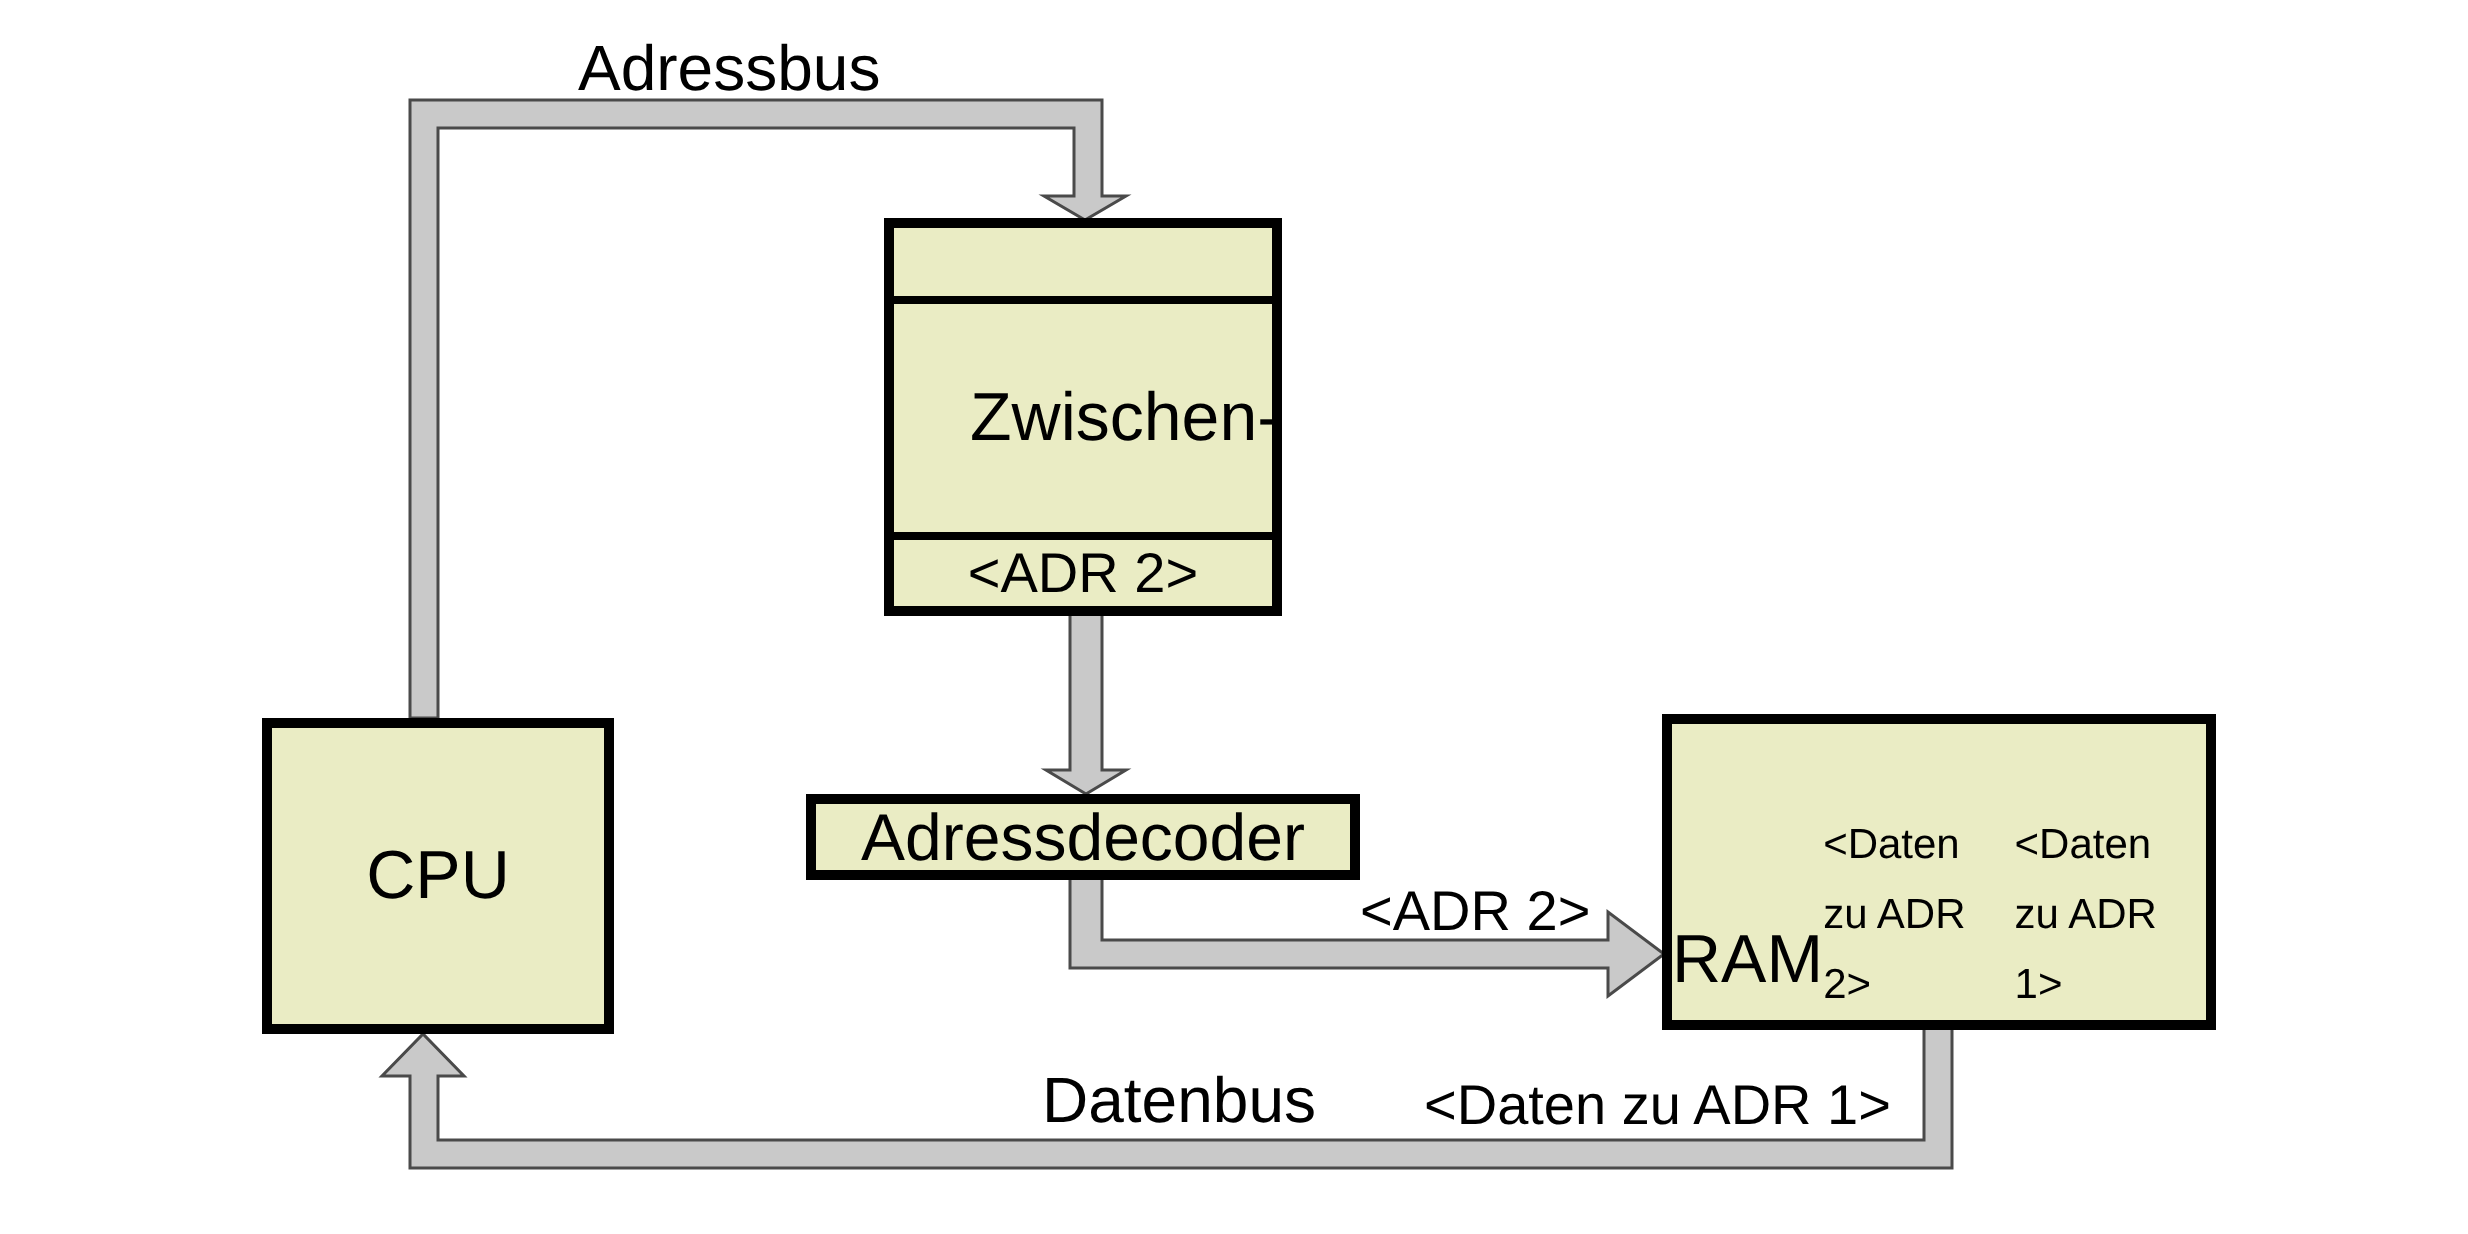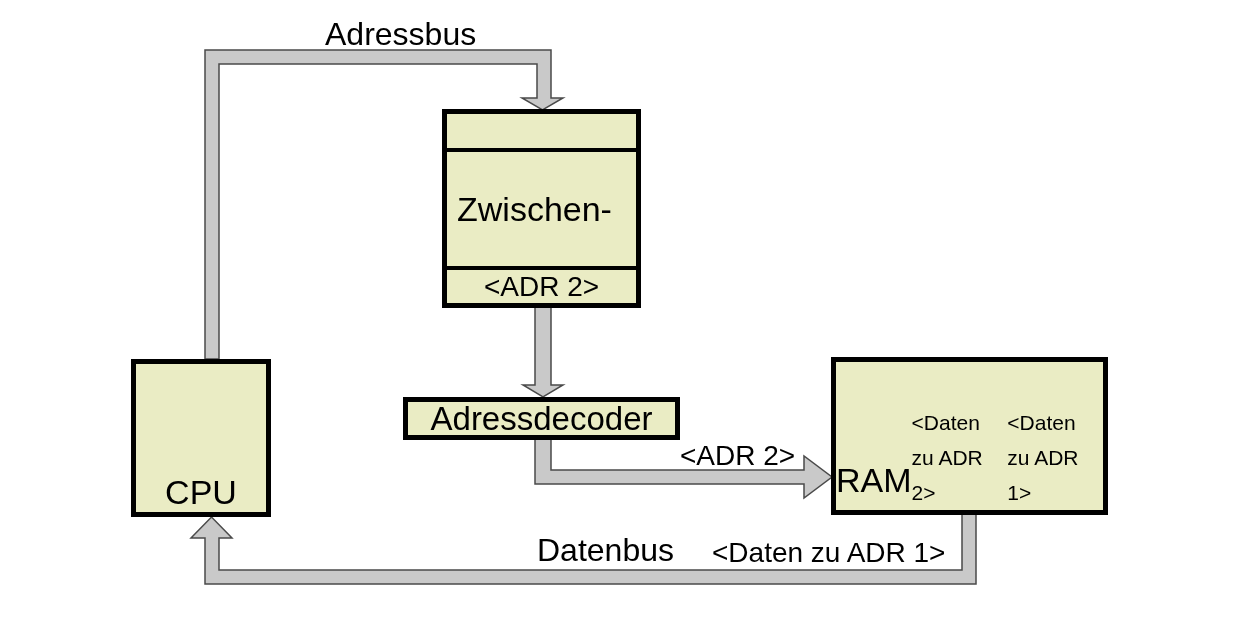--- a/index.html
+++ b/index.html
@@ -29,57 +29,57 @@
   }
   .node {
     position:absolute;
     z-index:2;
     background:var(--box_fill, #eaecc4);
     border:5px solid var(--box_border, #000);
     display:flex;
     align-items:center;
     justify-content:center;
   }
-  #cpu-box    { left:131px; top:359px; width:140px; height:158px; font-size:34px;align-items:flex-end; }
+  #cpu-box    { left:131px; top:359px; width:176px; height:158px; font-size:34px; }
   #buffer-box { left:442px; top:109px; width:199px; height:199px;
                 flex-direction:column; align-items:stretch; justify-content:flex-start; }
   #decoder-box{ left:403px; top:397px; width:277px; height:43px; font-size:33px; }
   #ram-box    { left:831px; top:357px; width:277px; height:158px;
                 flex-direction:row; align-items:flex-end; justify-content:flex-start;
                 padding-top:6px; }
 
   .buffer-slot-empty { height:34px; }
   .buffer-name {
     flex:1;
     border-top:4px solid var(--box_border, #000);
     display:flex;
     flex-direction:column;
     justify-content:center;
-    padding-left:10px;
+    padding-left:38px;
     font-size:34px;
     line-height:43px;
   }
   .buffer-slot-adr {
     height:37px;
     border-top:4px solid var(--box_border, #000);
     display:flex;
     align-items:center;
     justify-content:center;
     font-size:28px;
   }
   .ram-title { font-size:34px; line-height:44px; margin-bottom:8px; }
   .ram-row   { font-size:21px; line-height:35px; }
 
   .floating-label {
     position:absolute;
     z-index:3;
     white-space:nowrap;
   }
-  #adressbus-label  { left:289px; top:16px;  font-size:32px;margin-left:36px; }
-  #datenbus-label   { left:537px; top:532px; font-size:32px; }
+  #adressbus-label  { left:289px; top:16px;  font-size:32px; }
+  #datenbus-label   { left:521px; top:532px; font-size:32px; }
   #daten-adr1-label { left:712px; top:537px; font-size:28px; }
   #adr2-signal-label{ left:680px; top:440px; font-size:28px; }
 </style>
 </head>
 <body>
 
 <div id="stage">
 
   <svg id="bus-layer" viewBox="0 0 1234 617" xmlns="http://www.w3.org/2000/svg">
     <polygon points="205,359 205,50 551,50 551,98 563,98 542.5,110 522,98 537,98 537,64 219,64 219,359"></polygon>

